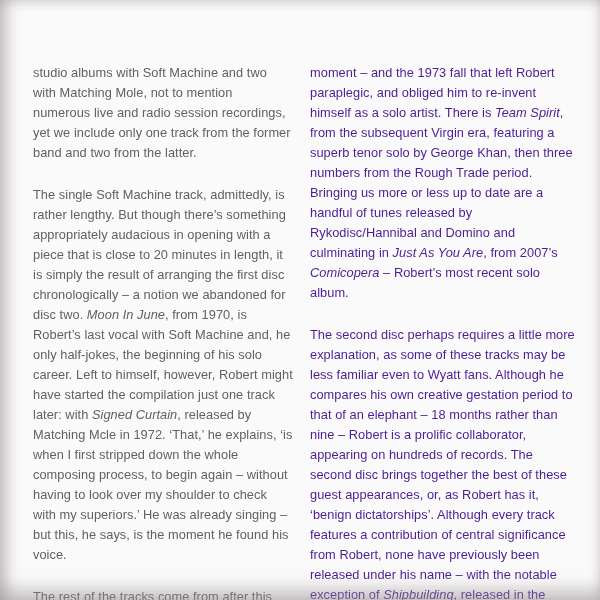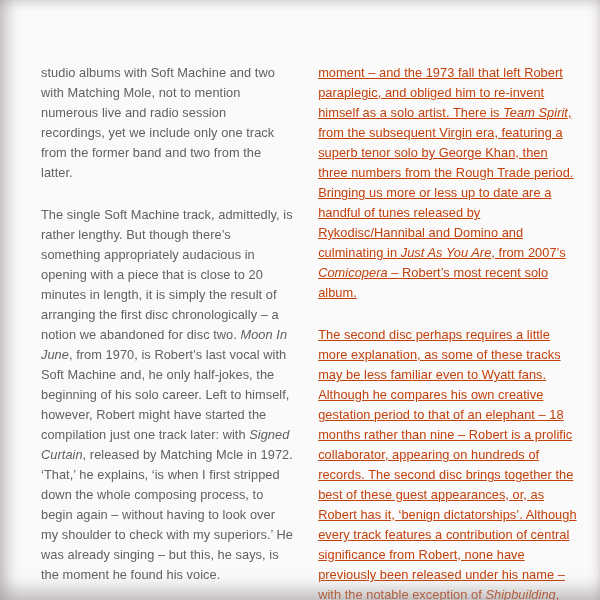--- a/index.html
+++ b/index.html
@@ -28,37 +28,36 @@
     position: absolute;
     left: 33px; top: 63px; right: 22px; bottom: 8px;
     display: flex;
     gap: 17px;
   }
   .col {
     font-size: 12.8px;
     line-height: 20px;
     letter-spacing: 0.05px;
     text-align: left;
-    margin-left: 8px;
   }
   .col-0 { width: 260px; }
   .col-1 { width: 268px; }
   .col p { margin: 0 0 22px 0; }
   .col p:last-child { margin-bottom: 0; }
   .col em { font-style: italic; }
 </style>
 </head>
 <body>
 
 <div class="scan-page" style="background: rgb(251, 250, 250);">
   <div class="content">
     <div class="col col-0" style="color: rgb(97, 97, 97);">
         <p><span>studio albums with Soft Machine and two with Matching Mole, not to mention numerous live and radio session recordings, yet we include only one track from the former band and two from the latter.</span></p>
         <p><span>The single Soft Machine track, admittedly, is rather lengthy. But though there’s something appropriately audacious in opening with a piece that is close to 20 minutes in length, it is simply the result of arranging the first disc chronologically – a notion we abandoned for disc two. </span><em>Moon In June</em><span>, from 1970, is Robert’s last vocal with Soft Machine and, he only half-jokes, the beginning of his solo career. Left to himself, however, Robert might have started the compilation just one track later: with </span><em>Signed Curtain</em><span>, released by Matching Mcle in 1972. ‘That,’ he explains, ‘is when I first stripped down the whole composing process, to begin again – without having to look over my shoulder to check with my superiors.’ He was already singing – but this, he says, is the moment he found his voice.</span></p>
         <p><span>The rest of the tracks come from after this</span></p>
       </div>
-    <div class="col col-1" style="color: #c2410c; text-decoration: underline;">
+    <div class="col col-1" style="color: #4c1d95;">
         <p><span>moment – and the 1973 fall that left Robert paraplegic, and obliged him to re-invent himself as a solo artist. There is </span><em>Team Spirit</em><span>, from the subsequent Virgin era, featuring a superb tenor solo by George Khan, then three numbers from the Rough Trade period. Bringing us more or less up to date are a handful of tunes released by Rykodisc/Hannibal and Domino and culminating in </span><em>Just As You Are</em><span>, from 2007’s </span><em>Comicopera</em><span> – Robert’s most recent solo album.</span></p>
         <p><span>The second disc perhaps requires a little more explanation, as some of these tracks may be less familiar even to Wyatt fans. Although he compares his own creative gestation period to that of an elephant – 18 months rather than nine – Robert is a prolific collaborator, appearing on hundreds of records. The second disc brings together the best of these guest appearances, or, as Robert has it, ‘benign dictatorships’. Although every track features a contribution of central significance from Robert, none have previously been released under his name – with the notable exception of </span><em>Shipbuilding</em><span>, released in the wake of the Falklands war and Robert’s only other top 40 hit. Although proud of the</span></p>
       </div>
   </div>
   <div class="vignette"></div>
 </div>
 
 </body></html>

